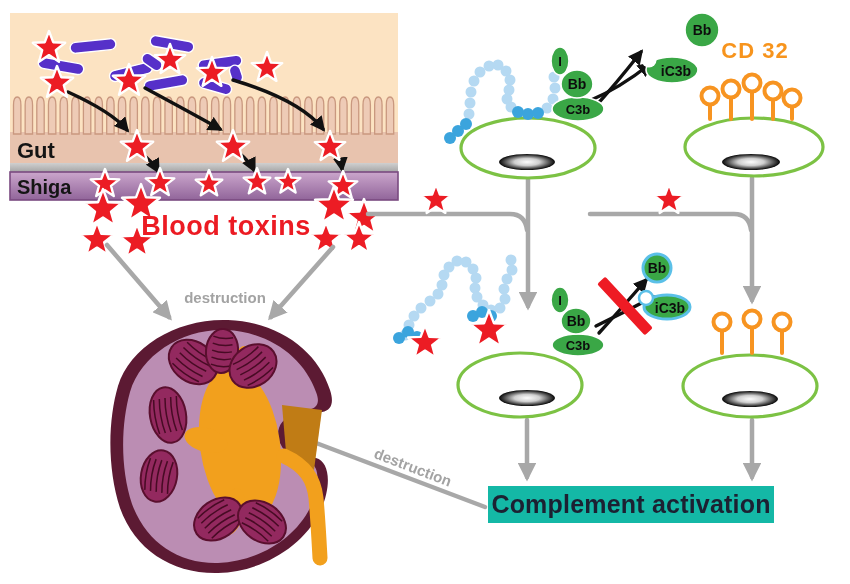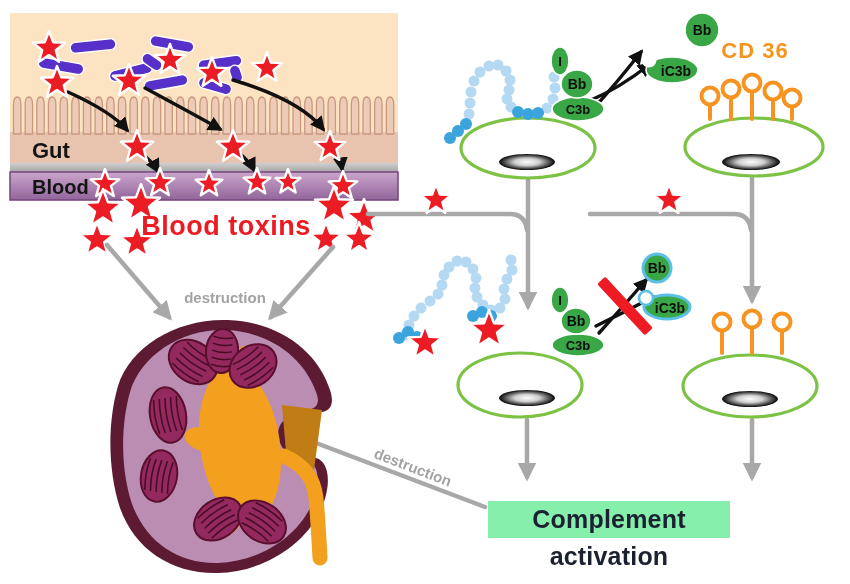--- a/index.html
+++ b/index.html
@@ -1,32 +1,32 @@
 <!DOCTYPE html>
 <html><head>
 <meta charset="utf-8">
 <style>
   html,body{margin:0;padding:0;background:#fff;}
   #stage{position:relative;width:850px;height:584px;background:#ffffff;overflow:hidden;
          font-family:"Liberation Sans",sans-serif;}
   #art{position:absolute;left:0;top:0;}
   .lbl{position:absolute;transform:translate(-50%,-50%);font-weight:bold;white-space:nowrap;line-height:1;}
-  .lbl-left{position:absolute;font-weight:bold;white-space:nowrap;line-height:1;margin-left:15px;}
+  .lbl-left{position:absolute;font-weight:bold;white-space:nowrap;line-height:1;}
   .gut-lbl{font-size:22px;color:#141414;}
   .blood-lbl{font-size:20px;color:#141414;}
   .shiga-lbl{font-size:27px;color:#ec1b23;letter-spacing:.5px;}
   .cd59-lbl{font-size:22px;color:#f7941d;letter-spacing:1px;}
   .destr-lbl{font-size:15px;color:#a3a3a3;}
   .rot21{transform:translate(-50%,-50%) rotate(21deg);}
   .prot{font-size:14px;color:#0d0d0d;text-align:center;}
   .prot-sm{font-size:13px;color:#0d0d0d;}
   .prot-lg{font-size:13px;color:#0d0d0d;}
-  #complement-box{position:absolute;left:488px;top:486px;width:242px;height:37px;
-      background:#86efac;color:#1c2132;font-weight:bold;font-size:25px;text-align:center;
-      line-height:37px;letter-spacing:.2px;margin-top:15px;}
+  #complement-box{position:absolute;left:488px;top:486px;width:286px;height:37px;
+      background:#14b8a6;color:#1c2132;font-weight:bold;font-size:25px;text-align:center;
+      line-height:37px;letter-spacing:.2px;}
   .star{fill:#ec1c24;stroke:#ffffff;stroke-width:2.4;stroke-linejoin:round;}
   .rod{fill:#5630c9;stroke:#ffffff;stroke-width:1.4;}
   .bead-l{fill:#b5d9f2;}
   .bead-d{fill:#3ba4dd;}
   .gray-line{stroke:#a8a8a8;stroke-width:4.5;fill:none;stroke-linecap:round;}
   .blk{stroke:#111;stroke-width:3.4;fill:none;stroke-linecap:round;}
   .cellm{fill:#ffffff;stroke:#7cc244;stroke-width:3.2;}
   .gprot{fill:#3aa746;stroke:#ffffff;stroke-width:1.6;}
   .blue-out{stroke:#5bc0e8;stroke-width:3;}
   .lolli{stroke:#f79421;stroke-width:4;fill:#ffffff;}
@@ -371,23 +371,23 @@
         </g>
     <path d="M284,456 C306,466 314,480 316,498 C318,520 319,540 320,558" stroke="#f2a01d" stroke-width="15" fill="none" stroke-linecap="round"></path>
   </g>
 <g id="g-chainstars">
         <path d="M425.0,325.0L429.4,336.9L442.1,337.4L432.2,345.3L435.6,357.6L425.0,350.6L414.4,357.6L417.8,345.3L407.9,337.4L420.6,336.9Z" class="star"></path>
         <path d="M489.0,310.0L493.9,323.2L508.0,323.8L497.0,332.6L500.8,346.2L489.0,338.4L477.2,346.2L481.0,332.6L470.0,323.8L484.1,323.2Z" class="star"></path>
       </g>
     </svg>
 
 <span class="lbl-left gut-lbl" style="left:17px;top:140px">Gut</span>
-<span class="lbl-left blood-lbl" style="left:17px;top:177px">Blood</span>
+<span class="lbl-left blood-lbl" style="left:17px;top:177px">Shiga</span>
 <span class="lbl shiga-lbl" style="left:226px;top:226px">Blood toxins</span>
-<span class="lbl cd59-lbl" style="left:755px;top:51px">CD 36</span>
+<span class="lbl cd59-lbl" style="left:755px;top:51px">CD 32</span>
 <span class="lbl destr-lbl" style="left:225px;top:297px">destruction</span>
 <span class="lbl destr-lbl rot21" style="left:413px;top:467px">destruction</span>
 
 <span class="lbl prot-sm" style="left:560px;top:61px">I</span>
 <span class="lbl prot" style="left:577px;top:84px">Bb</span>
 <span class="lbl prot-lg" style="left:578px;top:109px">C3b</span>
 <span class="lbl prot" style="left:702px;top:30px">Bb</span>
 <span class="lbl prot" style="left:676px;top:71px">iC3b</span>
 
 <span class="lbl prot-sm" style="left:560px;top:300px">I</span>

